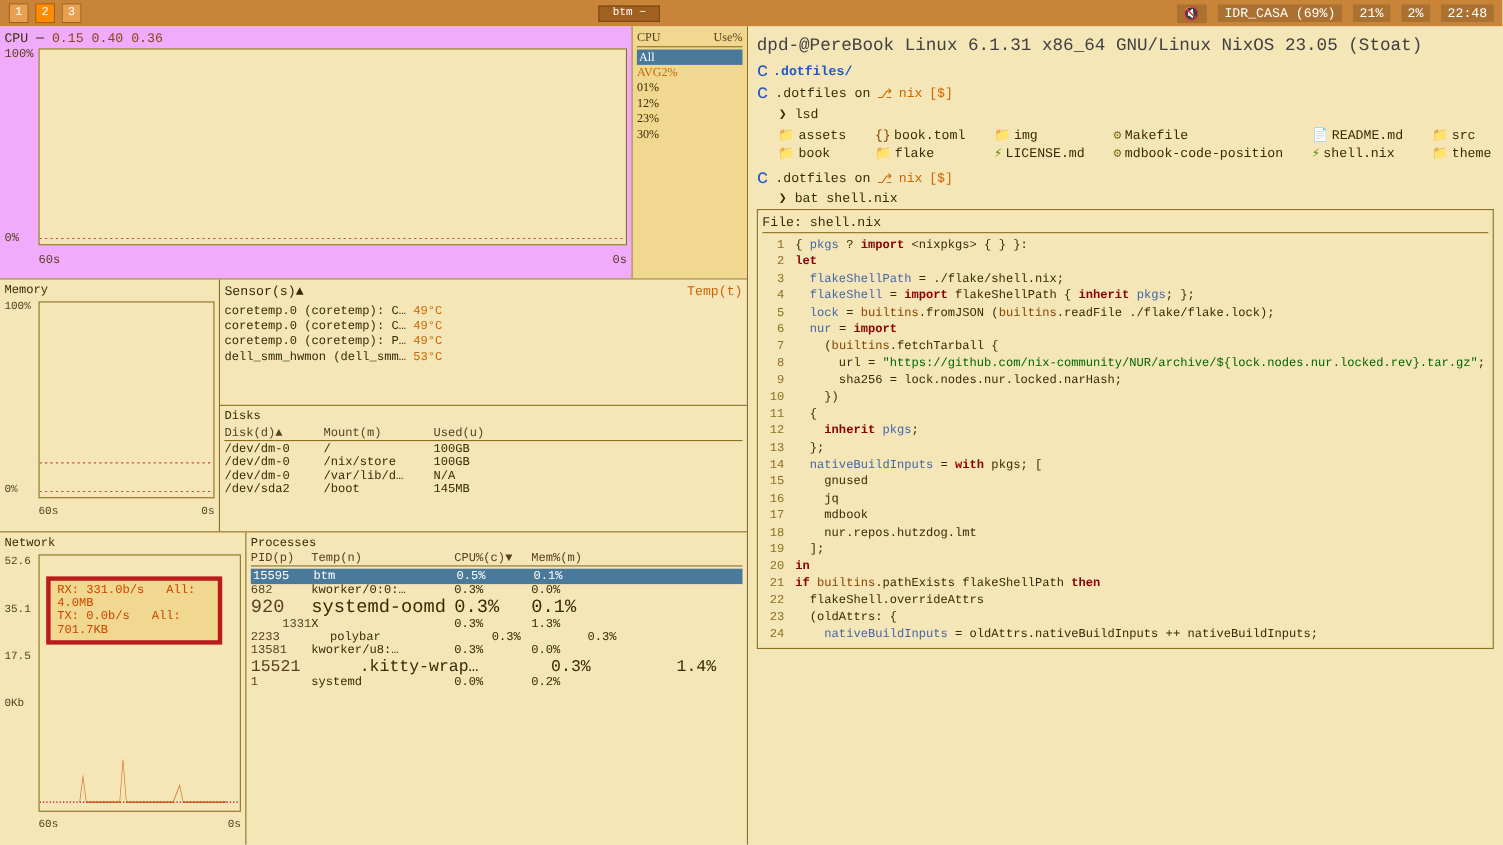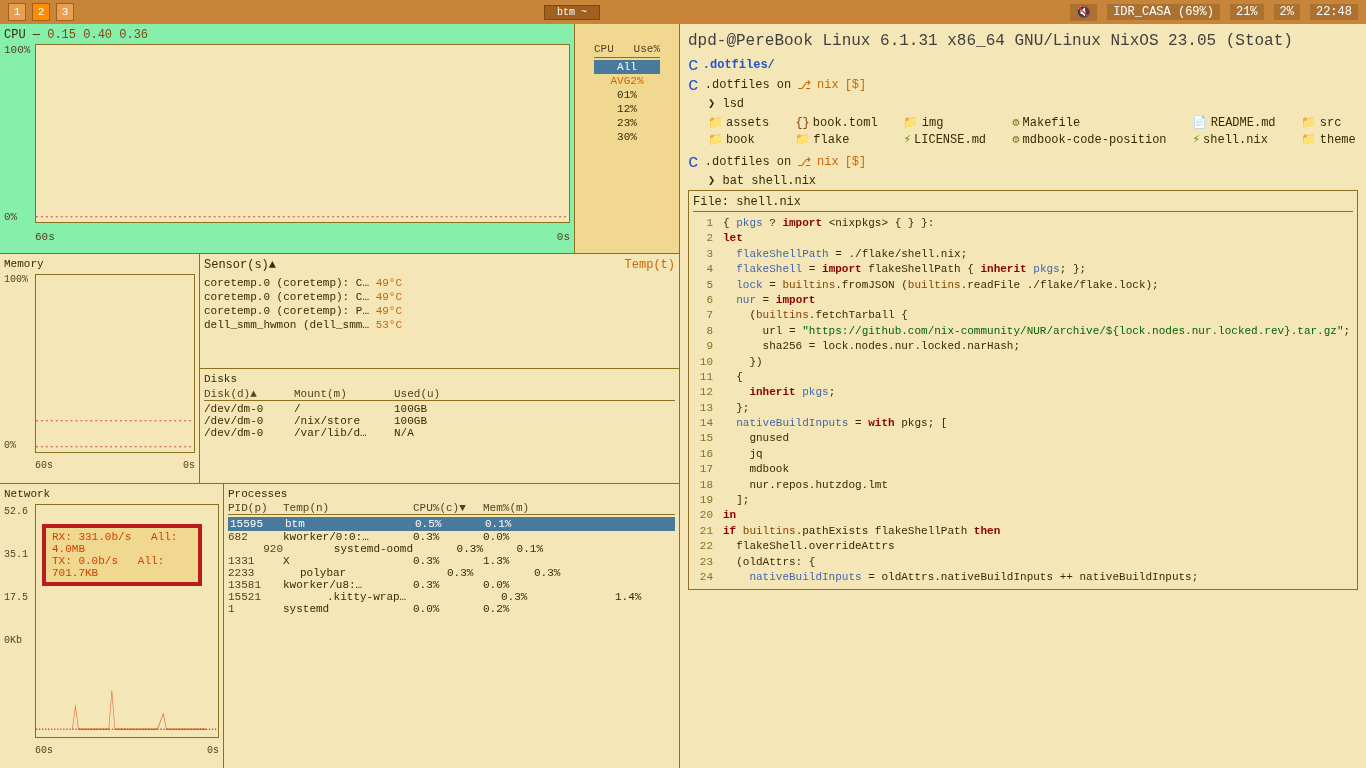--- a/index.html
+++ b/index.html
@@ -78,21 +78,21 @@
     
     .cpu-section {
       height: 230px;
       border-bottom: 1px solid #8b7020;
       display: flex;
     }
     .cpu-graph-area {
       flex: 1;
       padding: 4px;
       position: relative;
-      background: #86efac;
+      background: #f0abfc;
     }
     .cpu-title {
       font-size: 12px;
       color: #3a2a00;
       margin-bottom: 2px;
     }
     .cpu-title span { color: #8b4513; }
     .graph-labels-y {
       position: absolute;
       left: 4px;
@@ -123,34 +123,35 @@
       justify-content: space-between;
       font-size: 11px;
       color: #5a4020;
     }
 
     
     .cpu-table {
       width: 105px;
       border-left: 1px solid #8b7020;
       background: #f0d890;
-      padding: 19px;
+      padding: 4px;
+      font-family: Liberation Serif, serif;
     }
     .cpu-table-header {
       display: flex;
       justify-content: space-between;
       color: #5a4020;
       font-size: 11px;
       border-bottom: 1px solid #8b7020;
       margin-bottom: 2px;
       padding-bottom: 2px;
     }
     .cpu-table-row {
       display: flex;
-      justify-content: center;
+      justify-content: flex-start;
       font-size: 11px;
       padding: 1px 0;
     }
     .cpu-table-row.highlight {
       background: #4a7a9b;
       color: #fff;
       padding: 1px 2px;
     }
     .cpu-table-row.avg-row { color: #cc6600; }
     .section-title {
@@ -342,20 +343,25 @@
           <div style="display:grid; grid-template-columns:90px 100px 60px; font-size:11px;">
             <span>/dev/dm-0</span>
             <span>/nix/store</span>
             <span>100GB</span>
           </div>
           <div style="display:grid; grid-template-columns:90px 100px 60px; font-size:11px;">
             <span>/dev/dm-0</span>
             <span>/var/lib/d…</span>
             <span>N/A</span>
           </div>
+          <div style="display:grid; grid-template-columns:90px 100px 60px; font-size:11px;">
+            <span>/dev/sda2</span>
+            <span>/boot</span>
+            <span>145MB</span>
+          </div>
         </div>
 
       </div>
     </div>
 
     <div style="display:flex; flex:1;">
 
       <div style="width:345px; border-right:1px solid #8b7020; padding:4px; position:relative;">
         <div class="section-title">Network</div>
         <div style="position:absolute; left:4px; top:22px; display:flex; flex-direction:column; justify-content:space-between; height:140px; font-size:10px; color:#5a4020;">
@@ -404,45 +410,45 @@
           <span>btm</span>
           <span>0.5%</span>
           <span>0.1%</span>
         </div>
         <div style="display:grid; grid-template-columns:55px 130px 70px 60px; font-size:11px;">
           <span style="color:#5a4020;">682</span>
           <span>kworker/0:0:…</span>
           <span>0.3%</span>
           <span>0.0%</span>
         </div>
-        <div style="display:grid; grid-template-columns:55px 130px 70px 60px; font-size:11px;text-align:right;">
+        <div style="display:grid; grid-template-columns:55px 130px 70px 60px; font-size:17px;">
           <span style="color:#5a4020;">920</span>
           <span>systemd-oomd</span>
           <span>0.3%</span>
           <span>0.1%</span>
         </div>
         <div style="display:grid; grid-template-columns:55px 130px 70px 60px; font-size:11px;">
-          <span style="color:#5a4020;">1331</span>
+          <span style="color:#5a4020;text-align:right;">1331</span>
           <span>X</span>
           <span>0.3%</span>
           <span>1.3%</span>
         </div>
         <div style="display:grid; grid-template-columns:55px 130px 70px 60px; font-size:11px;gap:17px;">
           <span style="color:#5a4020;">2233</span>
           <span>polybar</span>
           <span>0.3%</span>
           <span>0.3%</span>
         </div>
         <div style="display:grid; grid-template-columns:55px 130px 70px 60px; font-size:11px;">
           <span style="color:#5a4020;">13581</span>
           <span>kworker/u8:…</span>
           <span>0.3%</span>
           <span>0.0%</span>
         </div>
-        <div style="display:grid; grid-template-columns:55px 130px 70px 60px; font-size:11px;gap:44px;">
+        <div style="display:grid; grid-template-columns:55px 130px 70px 60px; font-size:15px;gap:44px;">
           <span style="color:#5a4020;">15521</span>
           <span>.kitty-wrap…</span>
           <span>0.3%</span>
           <span>1.4%</span>
         </div>
         <div style="display:grid; grid-template-columns:55px 130px 70px 60px; font-size:11px;">
           <span style="color:#5a4020;">1</span>
           <span>systemd</span>
           <span>0.0%</span>
           <span>0.2%</span>

